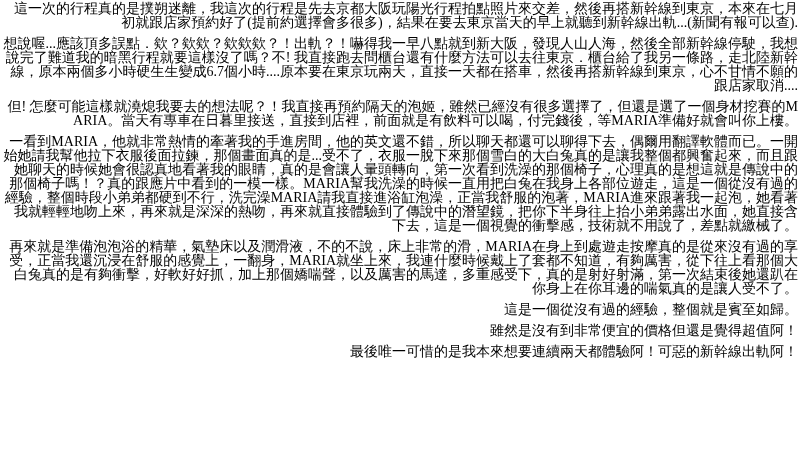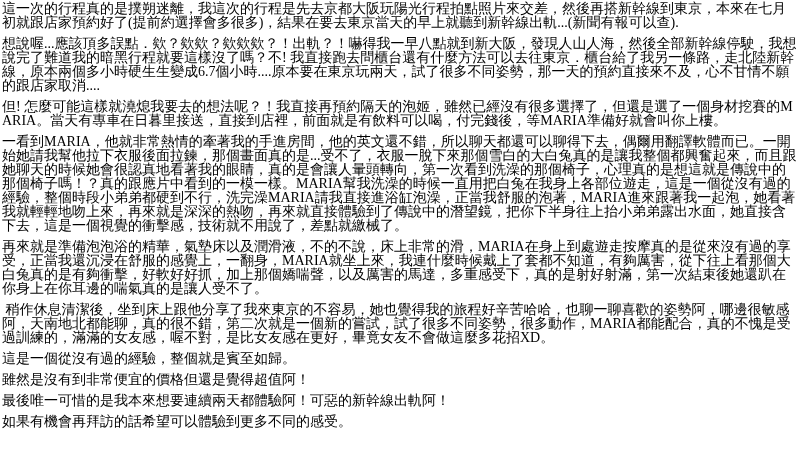--- a/index.html
+++ b/index.html
@@ -12,39 +12,37 @@
     min-height: 453px;
     box-sizing: border-box;
     padding: 2px 2px 0 2px;
     background: #ffffff;
   }
   .doc {
     font-family: "Liberation Serif", "DejaVu Serif", serif;
     font-size: 14px;
     line-height: 14px;
     color: #000000;
-    text-align: left;
+    text-align: right;
   }
   .doc p {
     margin: 0 0 7px 0;
     padding: 0;
     white-space: pre-wrap;
     word-break: break-all;
     overflow-wrap: anywhere;
   }
 </style>
 </head>
 <body>
 
 <div class="page">
   <div class="doc">
     <p>這一次的行程真的是撲朔迷離，我這次的行程是先去京都大阪玩陽光行程拍點照片來交差，然後再搭新幹線到東京，本來在七月初就跟店家預約好了(提前約選擇會多很多)，結果在要去東京當天的早上就聽到新幹線出軌...(新聞有報可以查).</p>
-    <p>想說喔...應該頂多誤點．欸？欸欸？欸欸欸？！出軌？！嚇得我一早八點就到新大阪，發現人山人海，然後全部新幹線停駛，我想說完了難道我的暗黑行程就要這樣沒了嗎？不! 我直接跑去問櫃台還有什麼方法可以去往東京．櫃台給了我另一條路，走北陸新幹線，原本兩個多小時硬生生變成6.7個小時....原本要在東京玩兩天，試了很多不同姿勢，那一天的預約直接來不及，心不甘情不願的跟店家取消....</p>
+    <p>想說喔...應該頂多誤點．欸？欸欸？欸欸欸？！出軌？！嚇得我一早八點就到新大阪，發現人山人海，然後全部新幹線停駛，我想說完了難道我的暗黑行程就要這樣沒了嗎？不! 我直接跑去問櫃台還有什麼方法可以去往東京．櫃台給了我另一條路，走北陸新幹線，原本兩個多小時硬生生變成6.7個小時....原本要在東京玩兩天，直接一天都在搭車，然後再搭新幹線到東京，心不甘情不願的跟店家取消....</p>
     <p>但! 怎麼可能這樣就澆熄我要去的想法呢？！我直接再預約隔天的泡姬，雖然已經沒有很多選擇了，但還是選了一個身材挖賽的MARIA。當天有專車在日暮里接送，直接到店裡，前面就是有飲料可以喝，付完錢後，等MARIA準備好就會叫你上樓。</p>
     <p>一看到MARIA，他就非常熱情的牽著我的手進房間，他的英文還不錯，所以聊天都還可以聊得下去，偶爾用翻譯軟體而已。一開始她請我幫他拉下衣服後面拉鍊，那個畫面真的是...受不了，衣服一脫下來那個雪白的大白兔真的是讓我整個都興奮起來，而且跟她聊天的時候她會很認真地看著我的眼睛，真的是會讓人暈頭轉向，第一次看到洗澡的那個椅子，心理真的是想這就是傳說中的那個椅子嗎！？真的跟應片中看到的一模一樣。MARIA幫我洗澡的時候一直用把白兔在我身上各部位遊走，這是一個從沒有過的經驗，整個時段小弟弟都硬到不行，洗完澡MARIA請我直接進浴缸泡澡，正當我舒服的泡著，MARIA進來跟著我一起泡，她看著我就輕輕地吻上來，再來就是深深的熱吻，再來就直接體驗到了傳說中的潛望鏡，把你下半身往上抬小弟弟露出水面，她直接含下去，這是一個視覺的衝擊感，技術就不用說了，差點就繳械了。</p>
     <p>再來就是準備泡泡浴的精華，氣墊床以及潤滑液，不的不說，床上非常的滑，MARIA在身上到處遊走按摩真的是從來沒有過的享受，正當我還沉浸在舒服的感覺上，一翻身，MARIA就坐上來，我連什麼時候戴上了套都不知道，有夠厲害，從下往上看那個大白兔真的是有夠衝擊，好軟好好抓，加上那個嬌喘聲，以及厲害的馬達，多重感受下，真的是射好射滿，第一次結束後她還趴在你身上在你耳邊的喘氣真的是讓人受不了。</p>
-    <p> 稍作休息清潔後，坐到床上跟他分享了我來東京的不容易，她也覺得我的旅程好辛苦哈哈，也聊一聊喜歡的姿勢阿，哪邊很敏感阿，天南地北都能聊，真的很不錯，第二次就是一個新的嘗試，試了很多不同姿勢，很多動作，MARIA都能配合，真的不愧是受過訓練的，滿滿的女友感，喔不對，是比女友感在更好，畢竟女友不會做這麼多花招XD。</p>
     <p>這是一個從沒有過的經驗，整個就是賓至如歸。</p>
     <p>雖然是沒有到非常便宜的價格但還是覺得超值阿！</p>
     <p>最後唯一可惜的是我本來想要連續兩天都體驗阿！可惡的新幹線出軌阿！</p>
-    <p>如果有機會再拜訪的話希望可以體驗到更多不同的感受。</p>
   </div>
 </div>
 
 </body></html>

